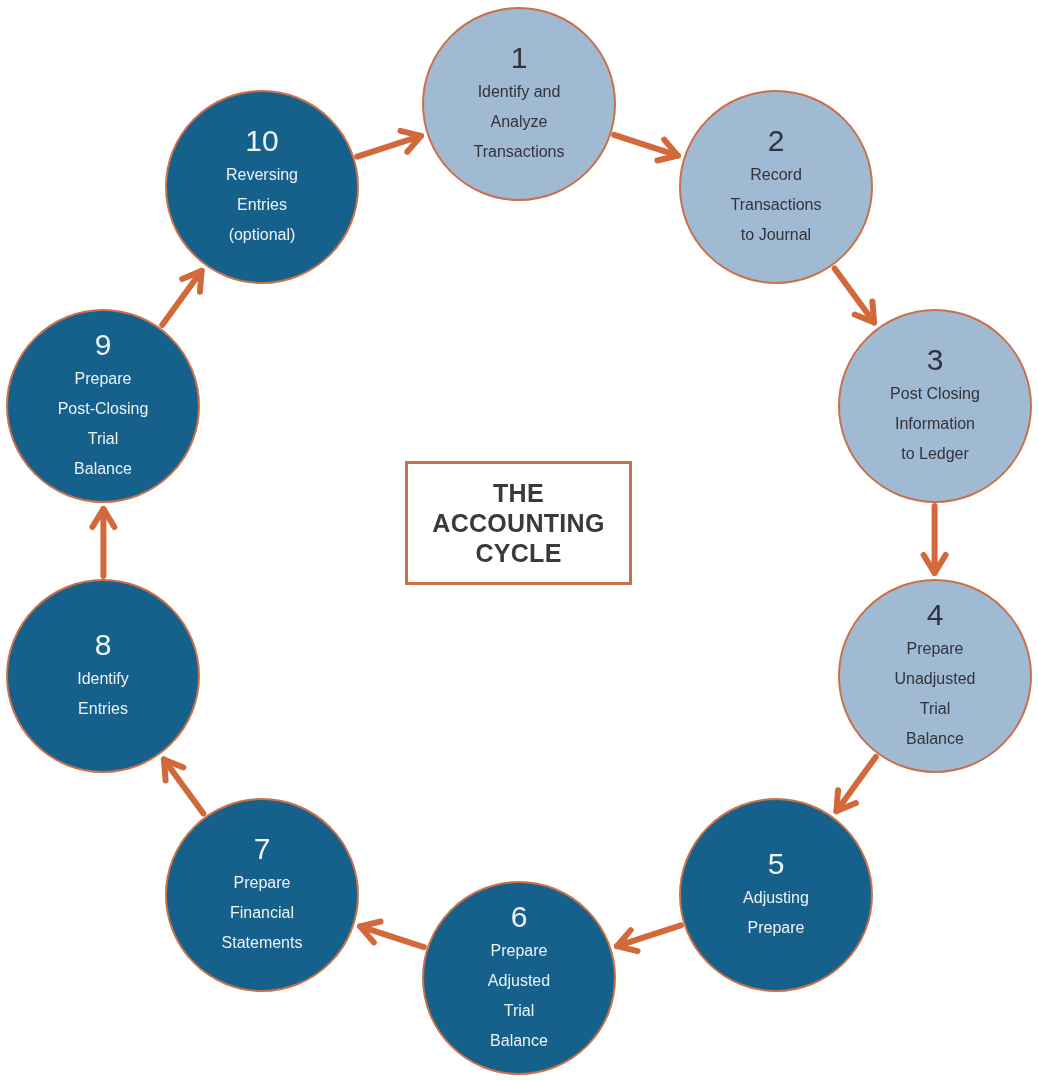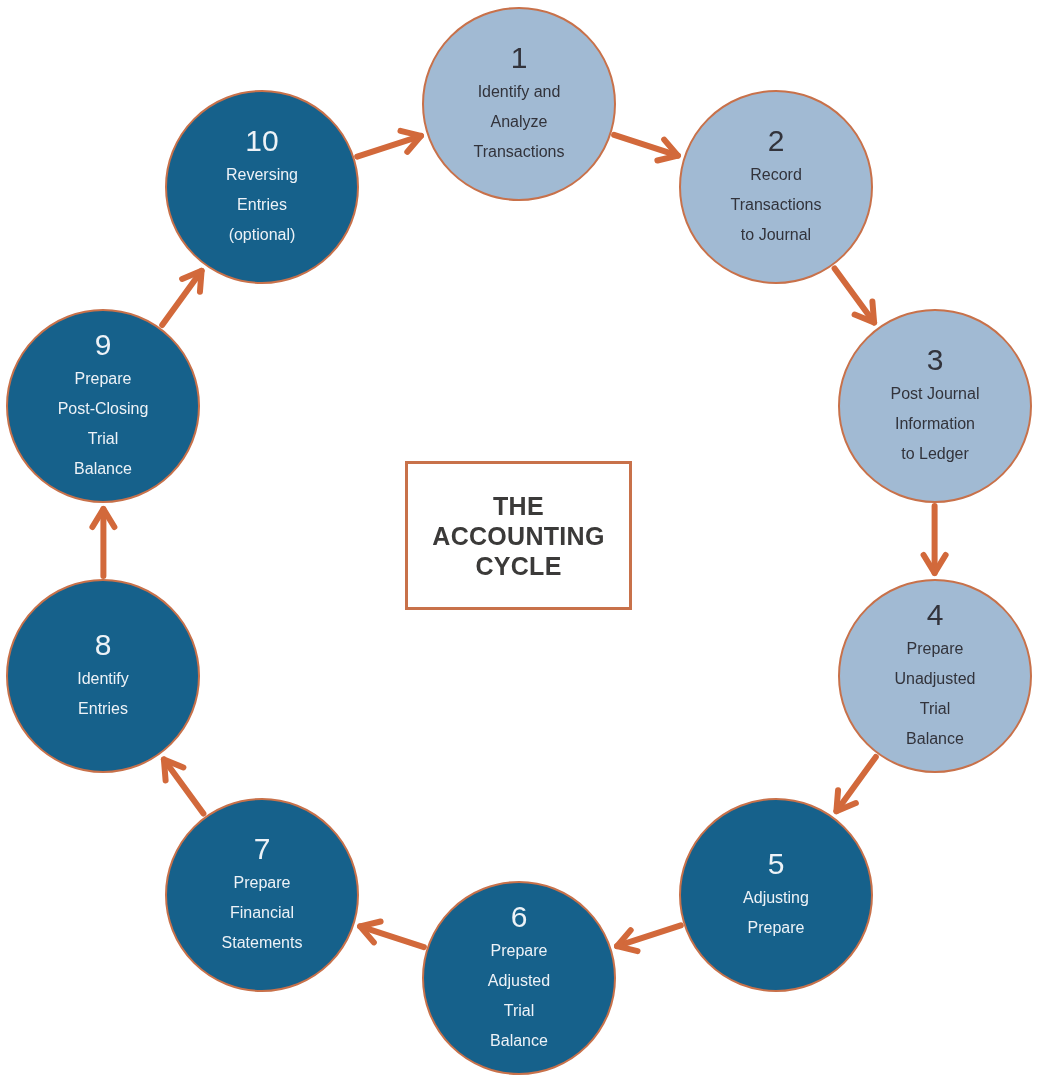--- a/index.html
+++ b/index.html
@@ -60,21 +60,21 @@
   .pos-4{left:838px;top:579px;}
   .pos-5{left:679px;top:798px;}
   .pos-6{left:422px;top:881px;}
   .pos-7{left:165px;top:798px;}
   .pos-8{left:6px;top:579px;}
   .pos-9{left:6px;top:309px;}
   .pos-10{left:165px;top:90px;}
   .title-box{
     position:absolute;
     left:405px; top:461px;
-    width:227px; height:149px;
+    width:227px; height:124px;
     box-sizing:border-box;
     border:3px solid var(--ring);
     background:var(--bg);
     display:flex;
     align-items:center;
     justify-content:center;
     z-index:3;
   }
   .title-box .title{
     font-size:25px;
@@ -118,21 +118,21 @@
 Transactions</div>
   </div>
   <div class="circle pos-2" data-variant="light">
     <div class="num">2</div>
     <div class="label">Record
 Transactions
 to Journal</div>
   </div>
   <div class="circle pos-3" data-variant="light">
     <div class="num">3</div>
-    <div class="label">Post Journal
+    <div class="label">Post Closing
 Information
 to Ledger</div>
   </div>
   <div class="circle pos-4" data-variant="light">
     <div class="num">4</div>
     <div class="label">Prepare
 Unadjusted
 Trial
 Balance</div>
   </div>

